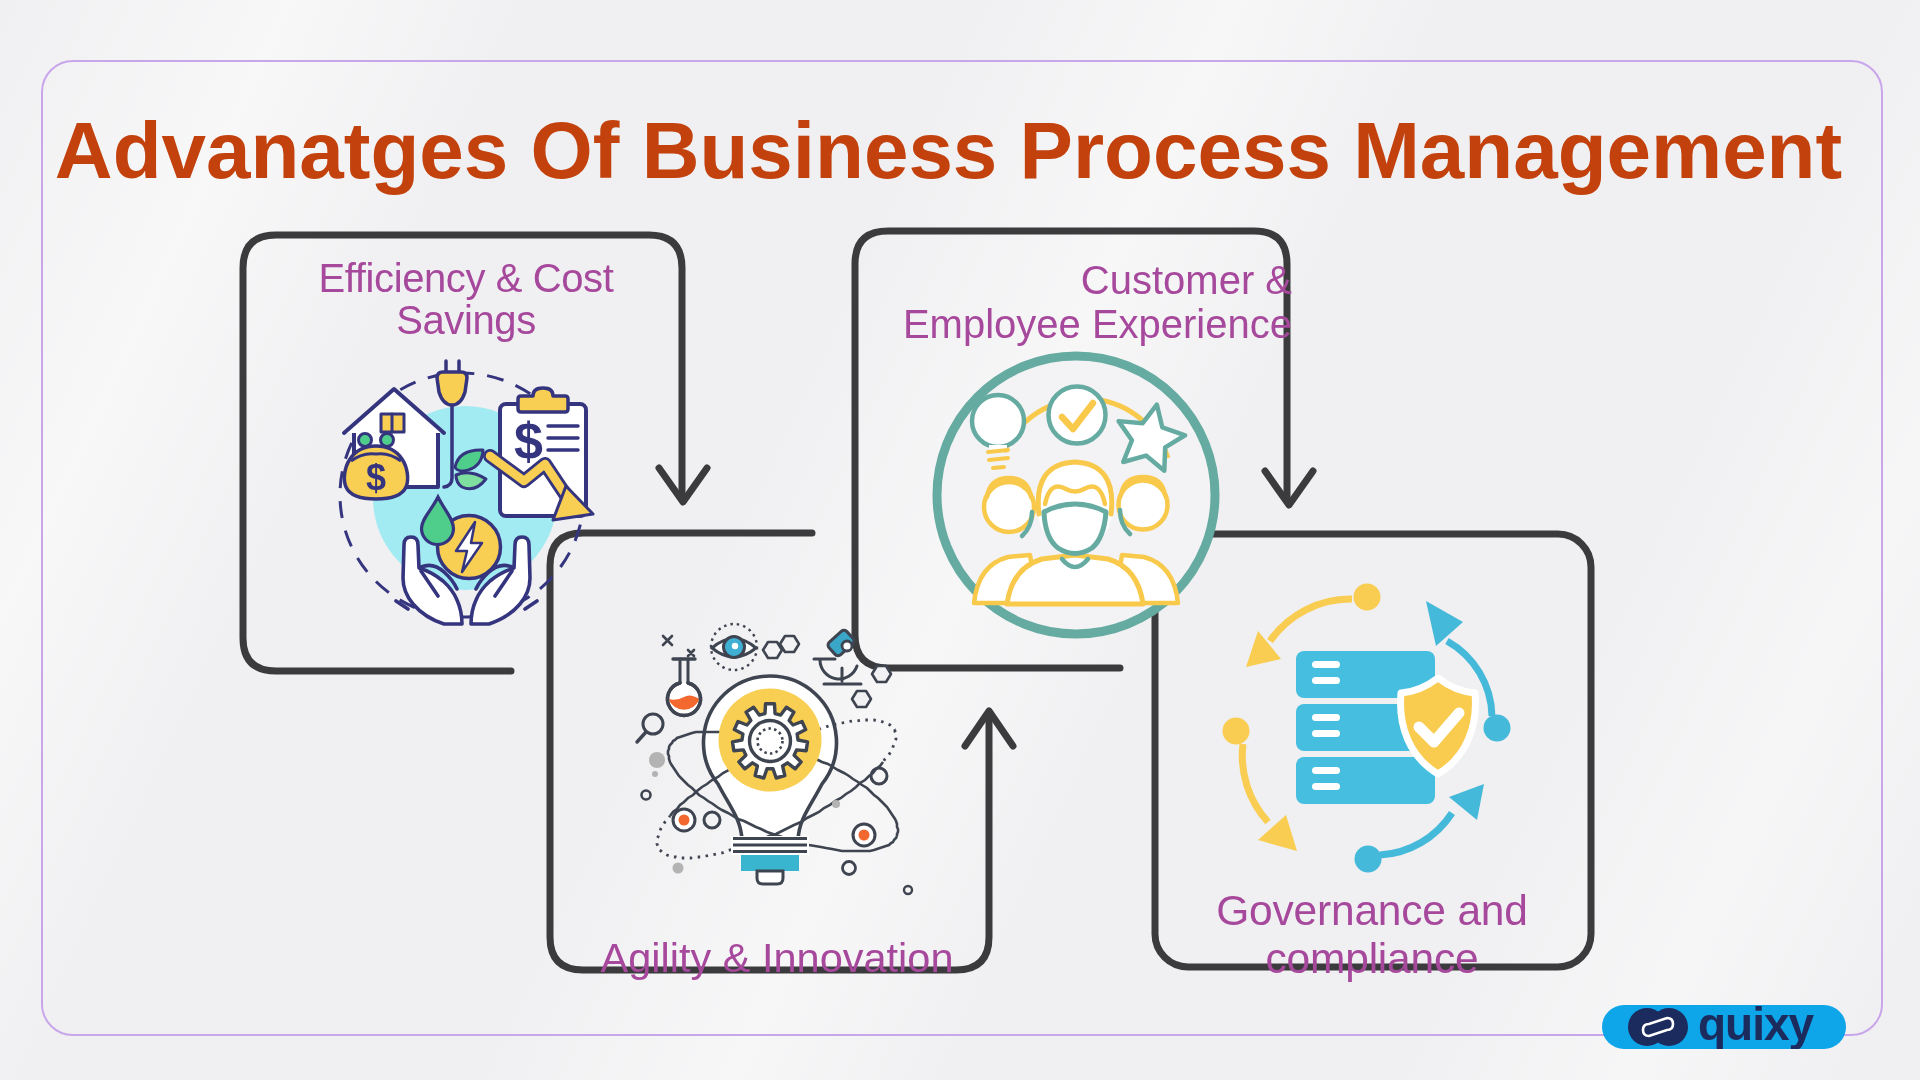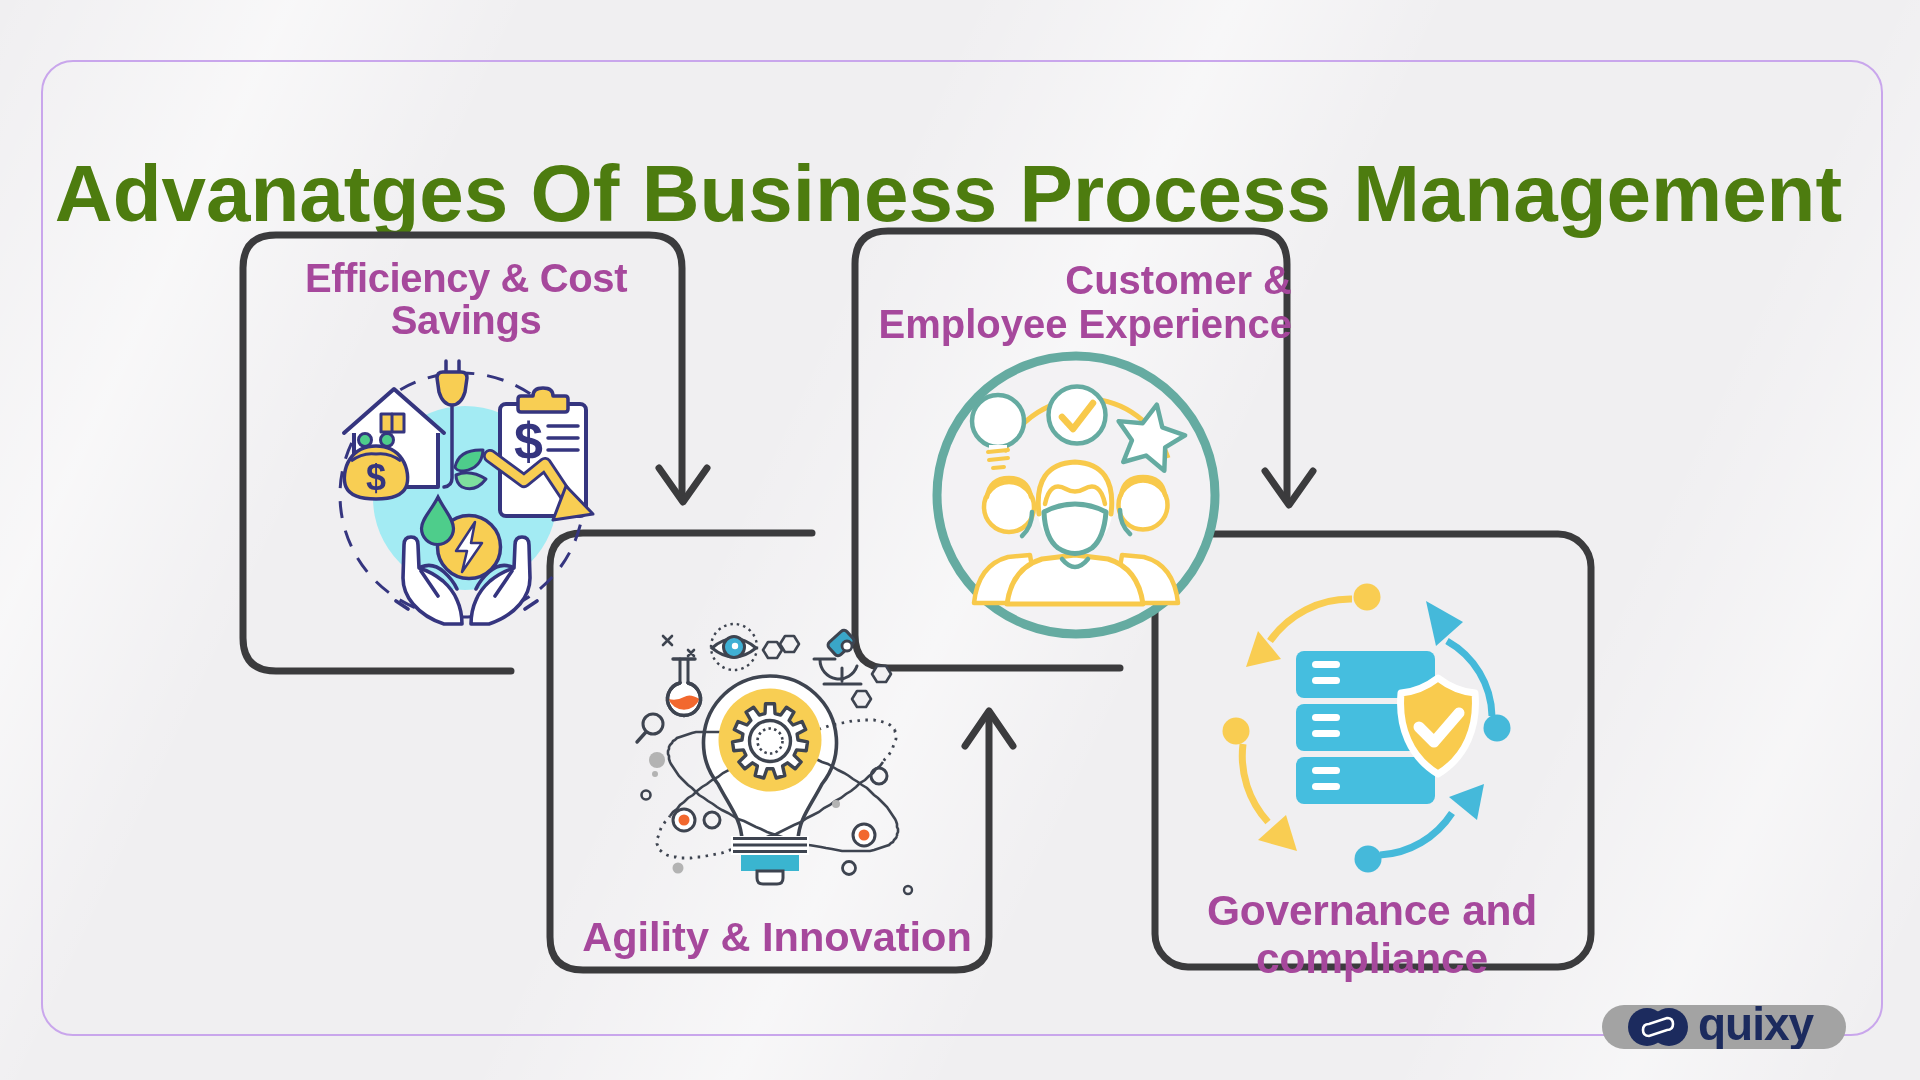--- a/index.html
+++ b/index.html
@@ -19,39 +19,38 @@
         rgba(255,255,255,0) 97%),
       #f0eff1;
   }
   .frame{
     position:absolute;left:41px;top:60px;width:1838px;height:972px;
     border:2px solid #c9a6ec;border-radius:32px;
   }
   .title{
     position:absolute;left:0;top:106px;width:1897px;
     text-align:center;line-height:90px;
-    font-size:80px;font-weight:bold;color:#4d7c0f;
+    font-size:80px;font-weight:bold;color:#c2410c;
     letter-spacing:0px;
     white-space:nowrap;
-    margin-top:43px;
   }
   .btxt{
     position:absolute;
-    font-weight:bold;color:#a6489c;
+    font-weight:normal;color:#a6489c;
     text-align:center;white-space:nowrap;
     line-height:1.06;
   }
   #t1{left:246px;top:257px;width:440px;font-size:40px;line-height:42px;letter-spacing:-0.4px;}
   #t2{left:860px;top:259px;width:432px;font-size:40px;line-height:43.5px;text-align:right;}
-  #t3{left:557px;top:912px;width:440px;font-size:41.5px;line-height:50px;}
+  #t3{left:557px;top:933px;width:440px;font-size:41.5px;line-height:50px;}
   #t4{left:1154px;top:871px;width:436px;font-size:42.5px;line-height:48px;letter-spacing:-0.2px;margin-top:16px;}
   svg.layer{position:absolute;left:0;top:0;}
   .logo{
     position:absolute;left:1602px;top:1005px;width:244px;height:44px;
-    background:#a3a3a3;border-radius:22px;
+    background:#0ea5e9;border-radius:22px;
   }
 </style>
 </head>
 <body>
   <div class="frame"></div>
   <div class="title">Advanatges Of Business Process Management</div>
 
   <svg class="layer" width="1920" height="1080" viewBox="0 0 1920 1080">
     <g fill="none" stroke="#3b3b3d" stroke-width="7" stroke-linecap="round" stroke-linejoin="round">
 

